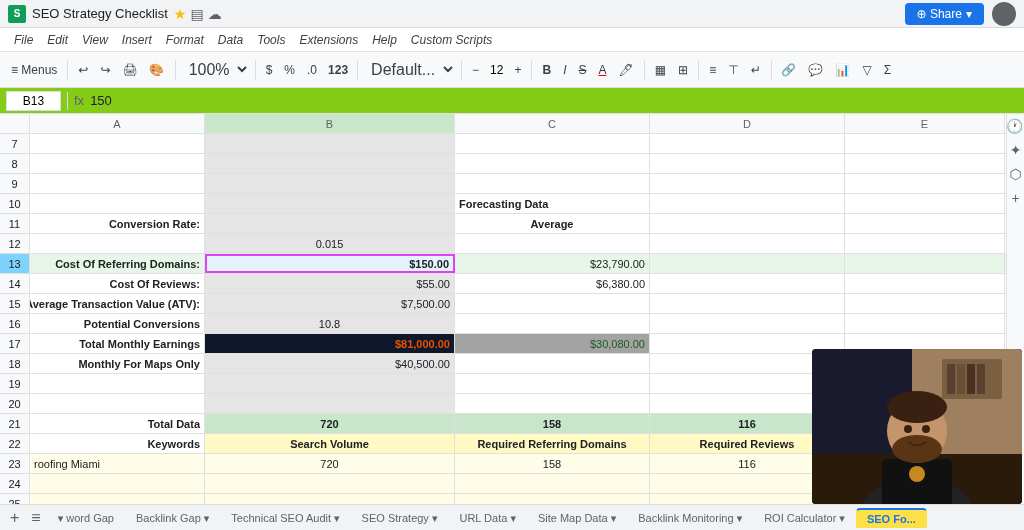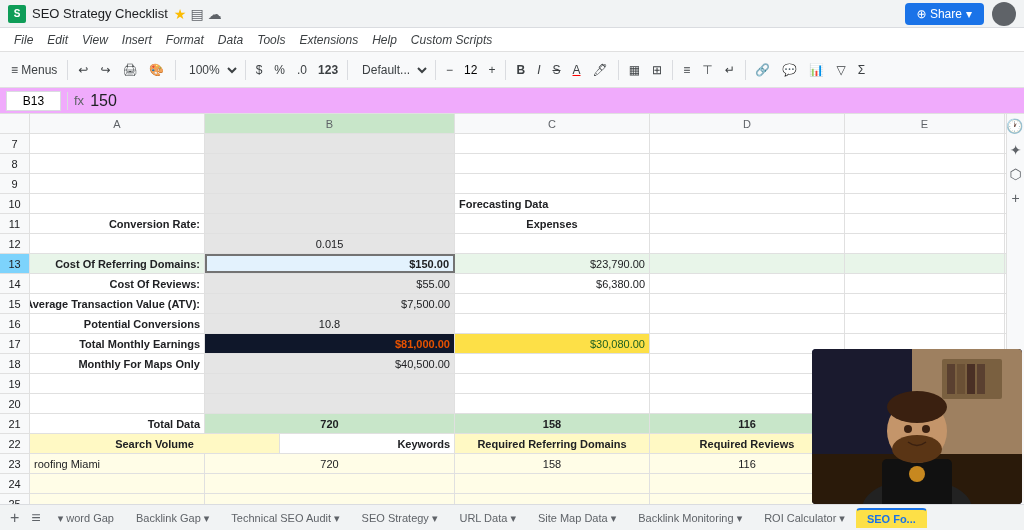--- a/index.html
+++ b/index.html
@@ -17,28 +17,28 @@
     .avatar { width: 24px; height: 24px; border-radius: 50%; background: #5f6368; margin-left: 8px; }
 
     
     #menu-bar { height: 24px; background: #fff; display: flex; align-items: center; padding: 0 8px; border-bottom: 1px solid #e0e0e0; font-size: 12px; color: #3c4043; gap: 2px; }
     #menu-bar span { padding: 2px 6px; cursor: pointer; border-radius: 3px; font-style: italic; }
 
     
     #toolbar { height: 36px; background: #f8f9fa; display: flex; align-items: center; padding: 0 6px; border-bottom: 1px solid #e0e0e0; gap: 2px; font-size: 12px; }
     .tb-btn { padding: 3px 5px; cursor: pointer; border-radius: 3px; color: #3c4043; border: none; background: none; font-size: 12px; }
     .tb-sep { width: 1px; height: 20px; background: #dadce0; margin: 0 3px; }
-    .tb-select { border: none; background: none; font-size: 12px; color: #3c4043; cursor: pointer; padding: 2px 4px; text-align: right; }
-
-    
-    #formula-bar { height: 26px; background: #f0abfc; display: flex; align-items: center; padding: 0 6px; border-bottom: 1px solid #e0e0e0; font-size: 12px; }
+    .tb-select { border: none; background: none; font-size: 16px; color: #3c4043; cursor: pointer; padding: 2px 4px; }
+
+    
+    #formula-bar { height: 26px; background: #84cc16; display: flex; align-items: center; padding: 0 6px; border-bottom: 1px solid #e0e0e0; font-size: 12px; }
     #cell-ref { width: 55px; border: 1px solid #dadce0; padding: 2px 4px; font-size: 12px; text-align: center; }
     #formula-sep { width: 1px; height: 18px; background: #dadce0; margin: 0 6px; }
     #formula-fx { color: #5f6368; margin-right: 6px; font-size: 13px; }
-    #formula-content { flex: 1; font-size: 16px; color: #202124; }
+    #formula-content { flex: 1; font-size: 13px; color: #202124; }
 
     
     #grid-container { flex: 1; overflow: hidden; display: flex; flex-direction: column; }
 
     
     #col-headers { display: flex; background: #f8f9fa; border-bottom: 1px solid #e0e0e0; height: 20px; }
     .col-header { border-right: 1px solid #e0e0e0; display: flex; align-items: center; justify-content: center; font-size: 11px; color: #5f6368; font-weight: 500; flex-shrink: 0; }
     .row-num-header { width: 30px; flex-shrink: 0; border-right: 1px solid #e0e0e0; }
 
     
@@ -204,41 +204,41 @@
           </div>
           <div class="cell cell-d"></div>
           <div class="cell cell-e"></div>
         </div>
 
       <div class="grid-row">
           <div class="row-num cell">11</div>
           <div class="cell cell-a right bold">Conversion Rate:</div>
           <div class="cell cell-b bg-yellow"></div>
           <div class="cell cell-c center">
-            <span style="font-weight:bold;">Expenses</span>
+            <span style="font-weight:bold;">Average</span>
           </div>
           <div class="cell cell-d"></div>
           <div class="cell cell-e"></div>
         </div>
 
       <div class="grid-row">
           <div class="row-num cell">12</div>
           <div class="cell cell-a"></div>
           <div class="cell cell-b bg-yellow center">
             <span>0.015</span>
           </div>
           <div class="cell cell-c"></div>
           <div class="cell cell-d"></div>
           <div class="cell cell-e"></div>
         </div>
 
       <div class="grid-row" style="background:#e8f5e9;">
         <div class="row-num cell" style="background:#7dd3fc;">13</div>
         <div class="cell cell-a right bold">Cost Of Referring Domains:</div>
-        <div class="cell cell-b right bold" style="border: 2px solid #737373; background:#e3f2fd;">$150.00</div>
+        <div class="cell cell-b right bold" style="border: 2px solid #d946ef; background:#e3f2fd;">$150.00</div>
         <div class="cell cell-c right">$23,790.00</div>
         <div class="cell cell-d"></div>
         <div class="cell cell-e"></div>
       </div>
 
       <div class="grid-row">
           <div class="row-num cell">14</div>
           <div class="cell cell-a right bold">Cost Of Reviews:</div>
           <div class="cell cell-b bg-yellow right">$55.00</div>
           <div class="cell cell-c right">$6,380.00</div>
@@ -261,21 +261,21 @@
           <div class="cell cell-b bg-yellow center">10.8</div>
           <div class="cell cell-c"></div>
           <div class="cell cell-d"></div>
           <div class="cell cell-e"></div>
         </div>
 
       <div class="grid-row">
           <div class="row-num cell">17</div>
           <div class="cell cell-a right bold">Total Monthly Earnings</div>
           <div class="cell cell-b right bold" style="background:#0f172a; color:#e65100;">$81,000.00</div>
-          <div class="cell cell-c right" style="background:#fde047; color:#1b5e20;">$30,080.00</div>
+          <div class="cell cell-c right" style="background:#a3a3a3; color:#1b5e20;">$30,080.00</div>
           <div class="cell cell-d"></div>
           <div class="cell cell-e"></div>
         </div>
 
       <div class="grid-row">
           <div class="row-num cell">18</div>
           <div class="cell cell-a right bold">Monthly For Maps Only</div>
           <div class="cell cell-b bg-yellow right">$40,500.00</div>
           <div class="cell cell-c"></div>
           <div class="cell cell-d"></div>
@@ -304,22 +304,22 @@
           <div class="row-num cell">21</div>
           <div class="cell cell-a right bold">Total Data</div>
           <div class="cell cell-b center bold" style="background:#c8e6c9;">720</div>
           <div class="cell cell-c center bold" style="background:#c8e6c9;">158</div>
           <div class="cell cell-d center bold" style="background:#c8e6c9;">116</div>
           <div class="cell cell-e"></div>
         </div>
 
       <div class="grid-row">
           <div class="row-num cell">22</div>
+          <div class="cell cell-a right bold">Keywords</div>
           <div class="cell cell-b center bold" style="background:#fff9c4;">Search Volume</div>
-          <div class="cell cell-a right bold">Keywords</div>
           <div class="cell cell-c center bold" style="background:#fff9c4;">Required Referring Domains</div>
           <div class="cell cell-d center bold" style="background:#fff9c4;">Required Reviews</div>
           <div class="cell cell-e"></div>
         </div>
 
       <div class="grid-row">
           <div class="row-num cell">23</div>
           <div class="cell cell-a" style="background:#fffde7;">roofing Miami</div>
           <div class="cell cell-b center" style="background:#fffde7;">720</div>
           <div class="cell cell-c center" style="background:#fffde7;">158</div>

